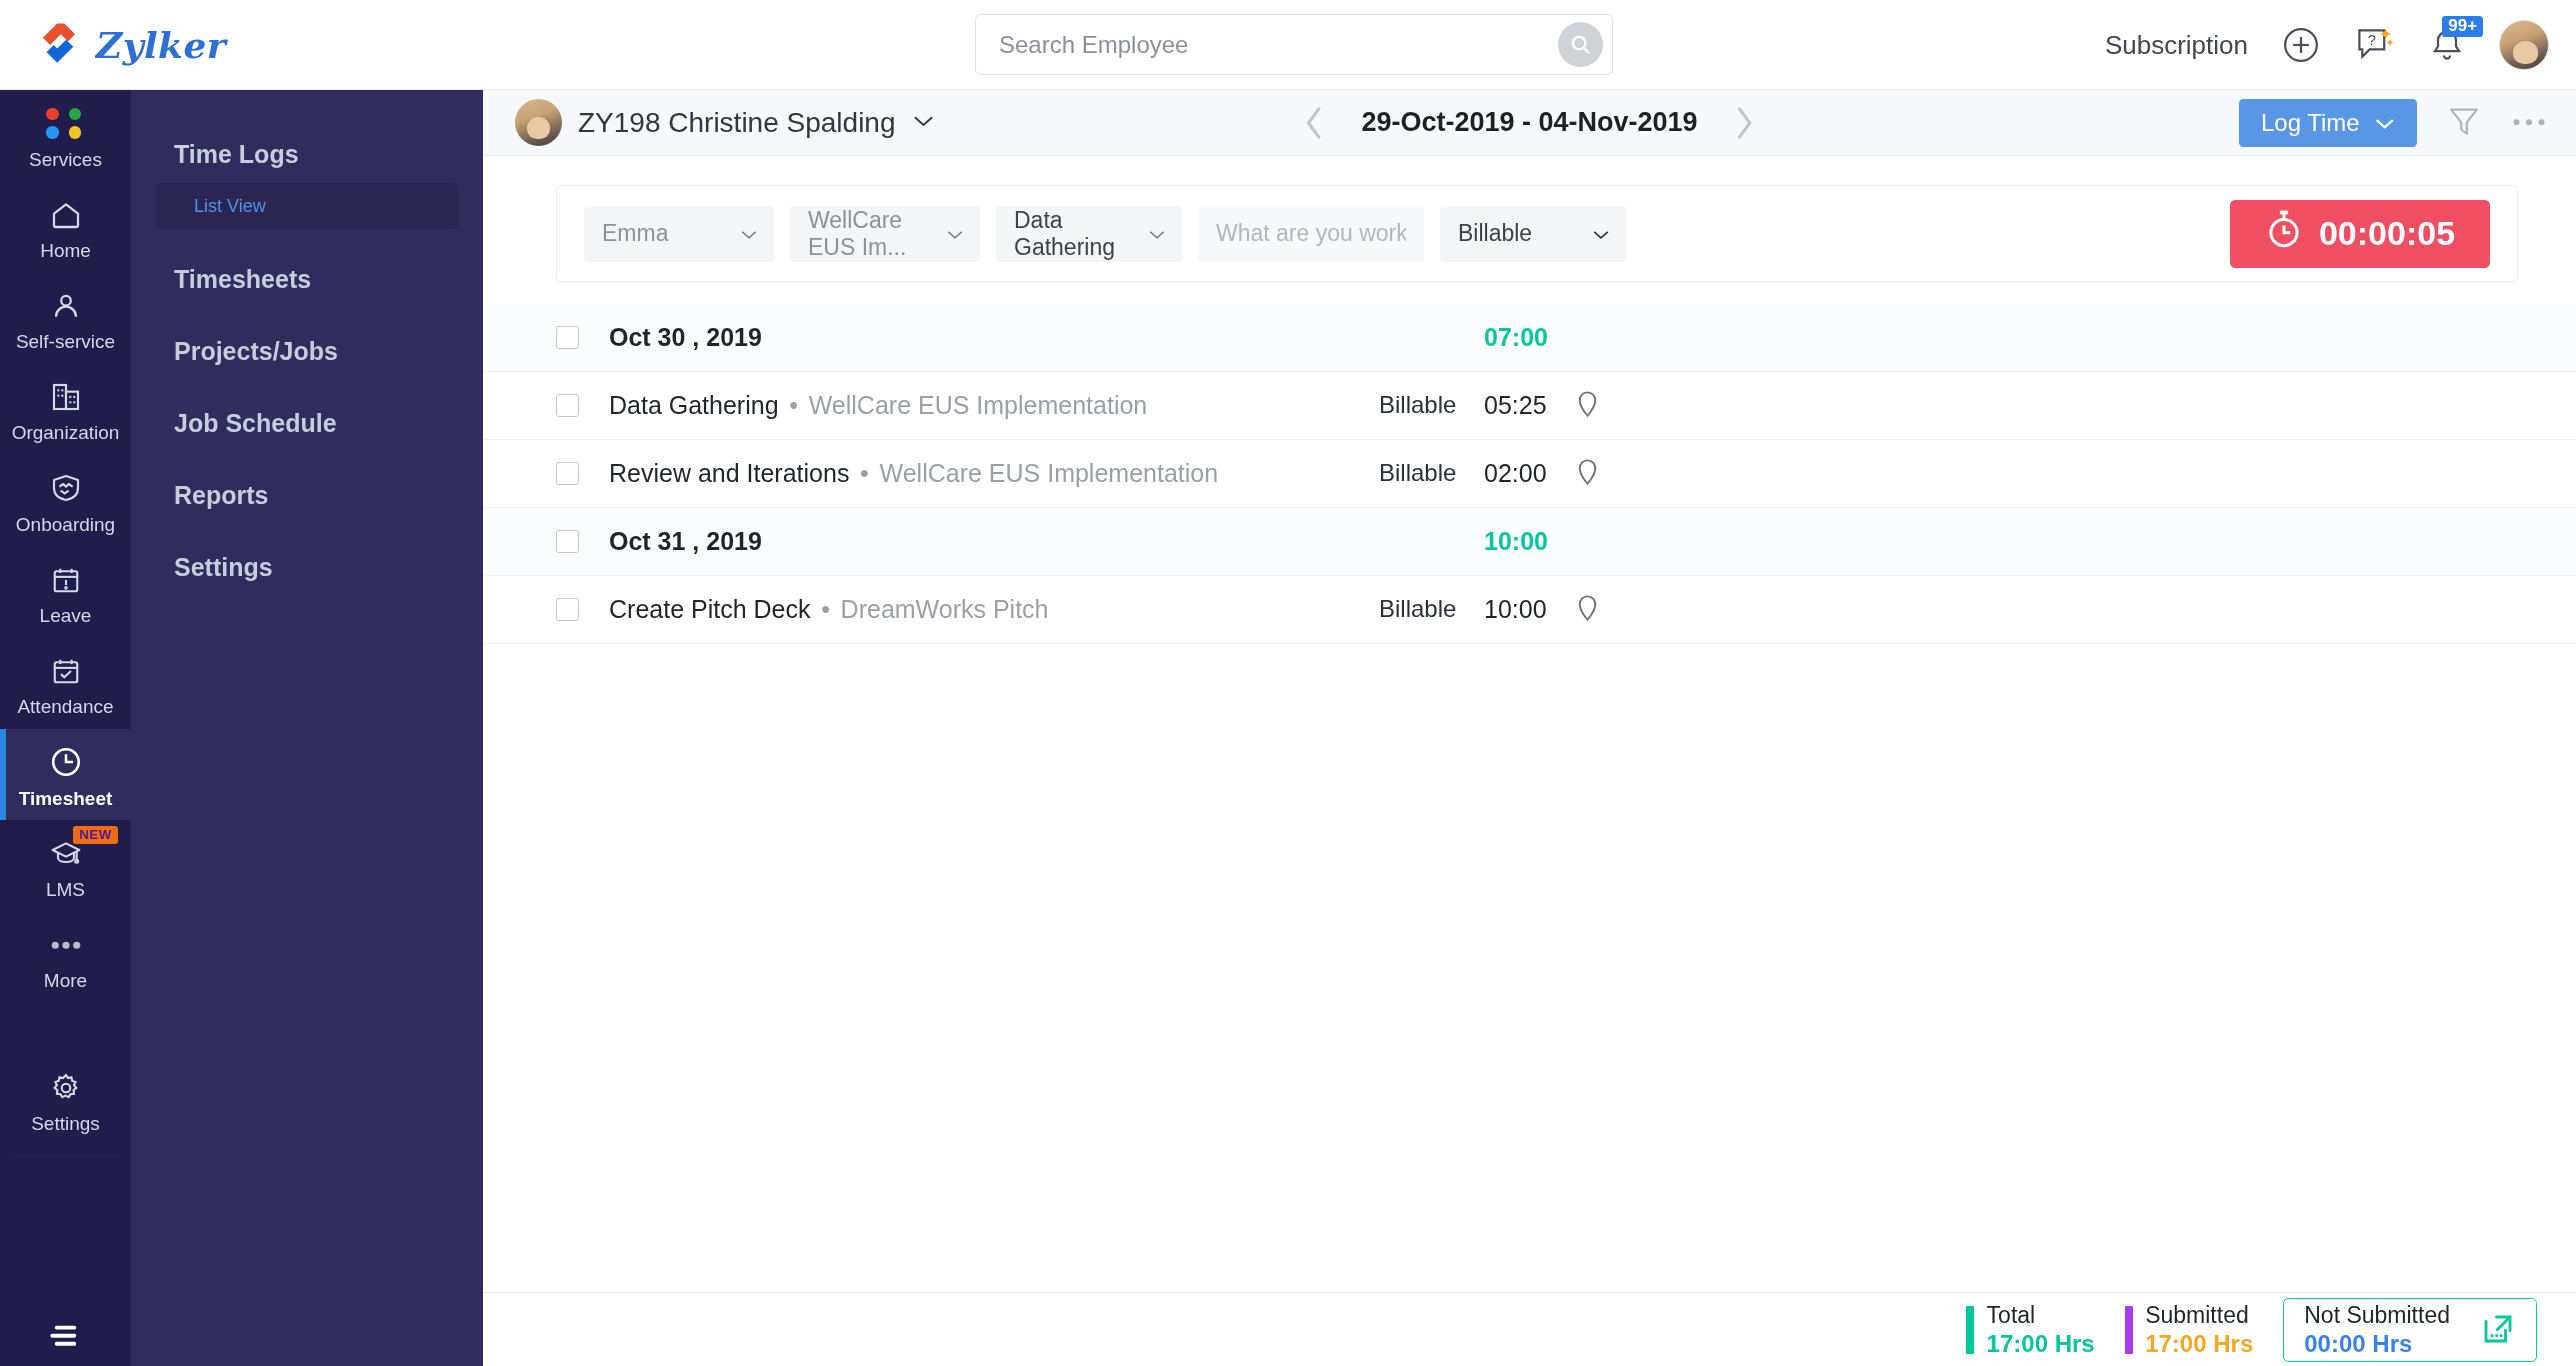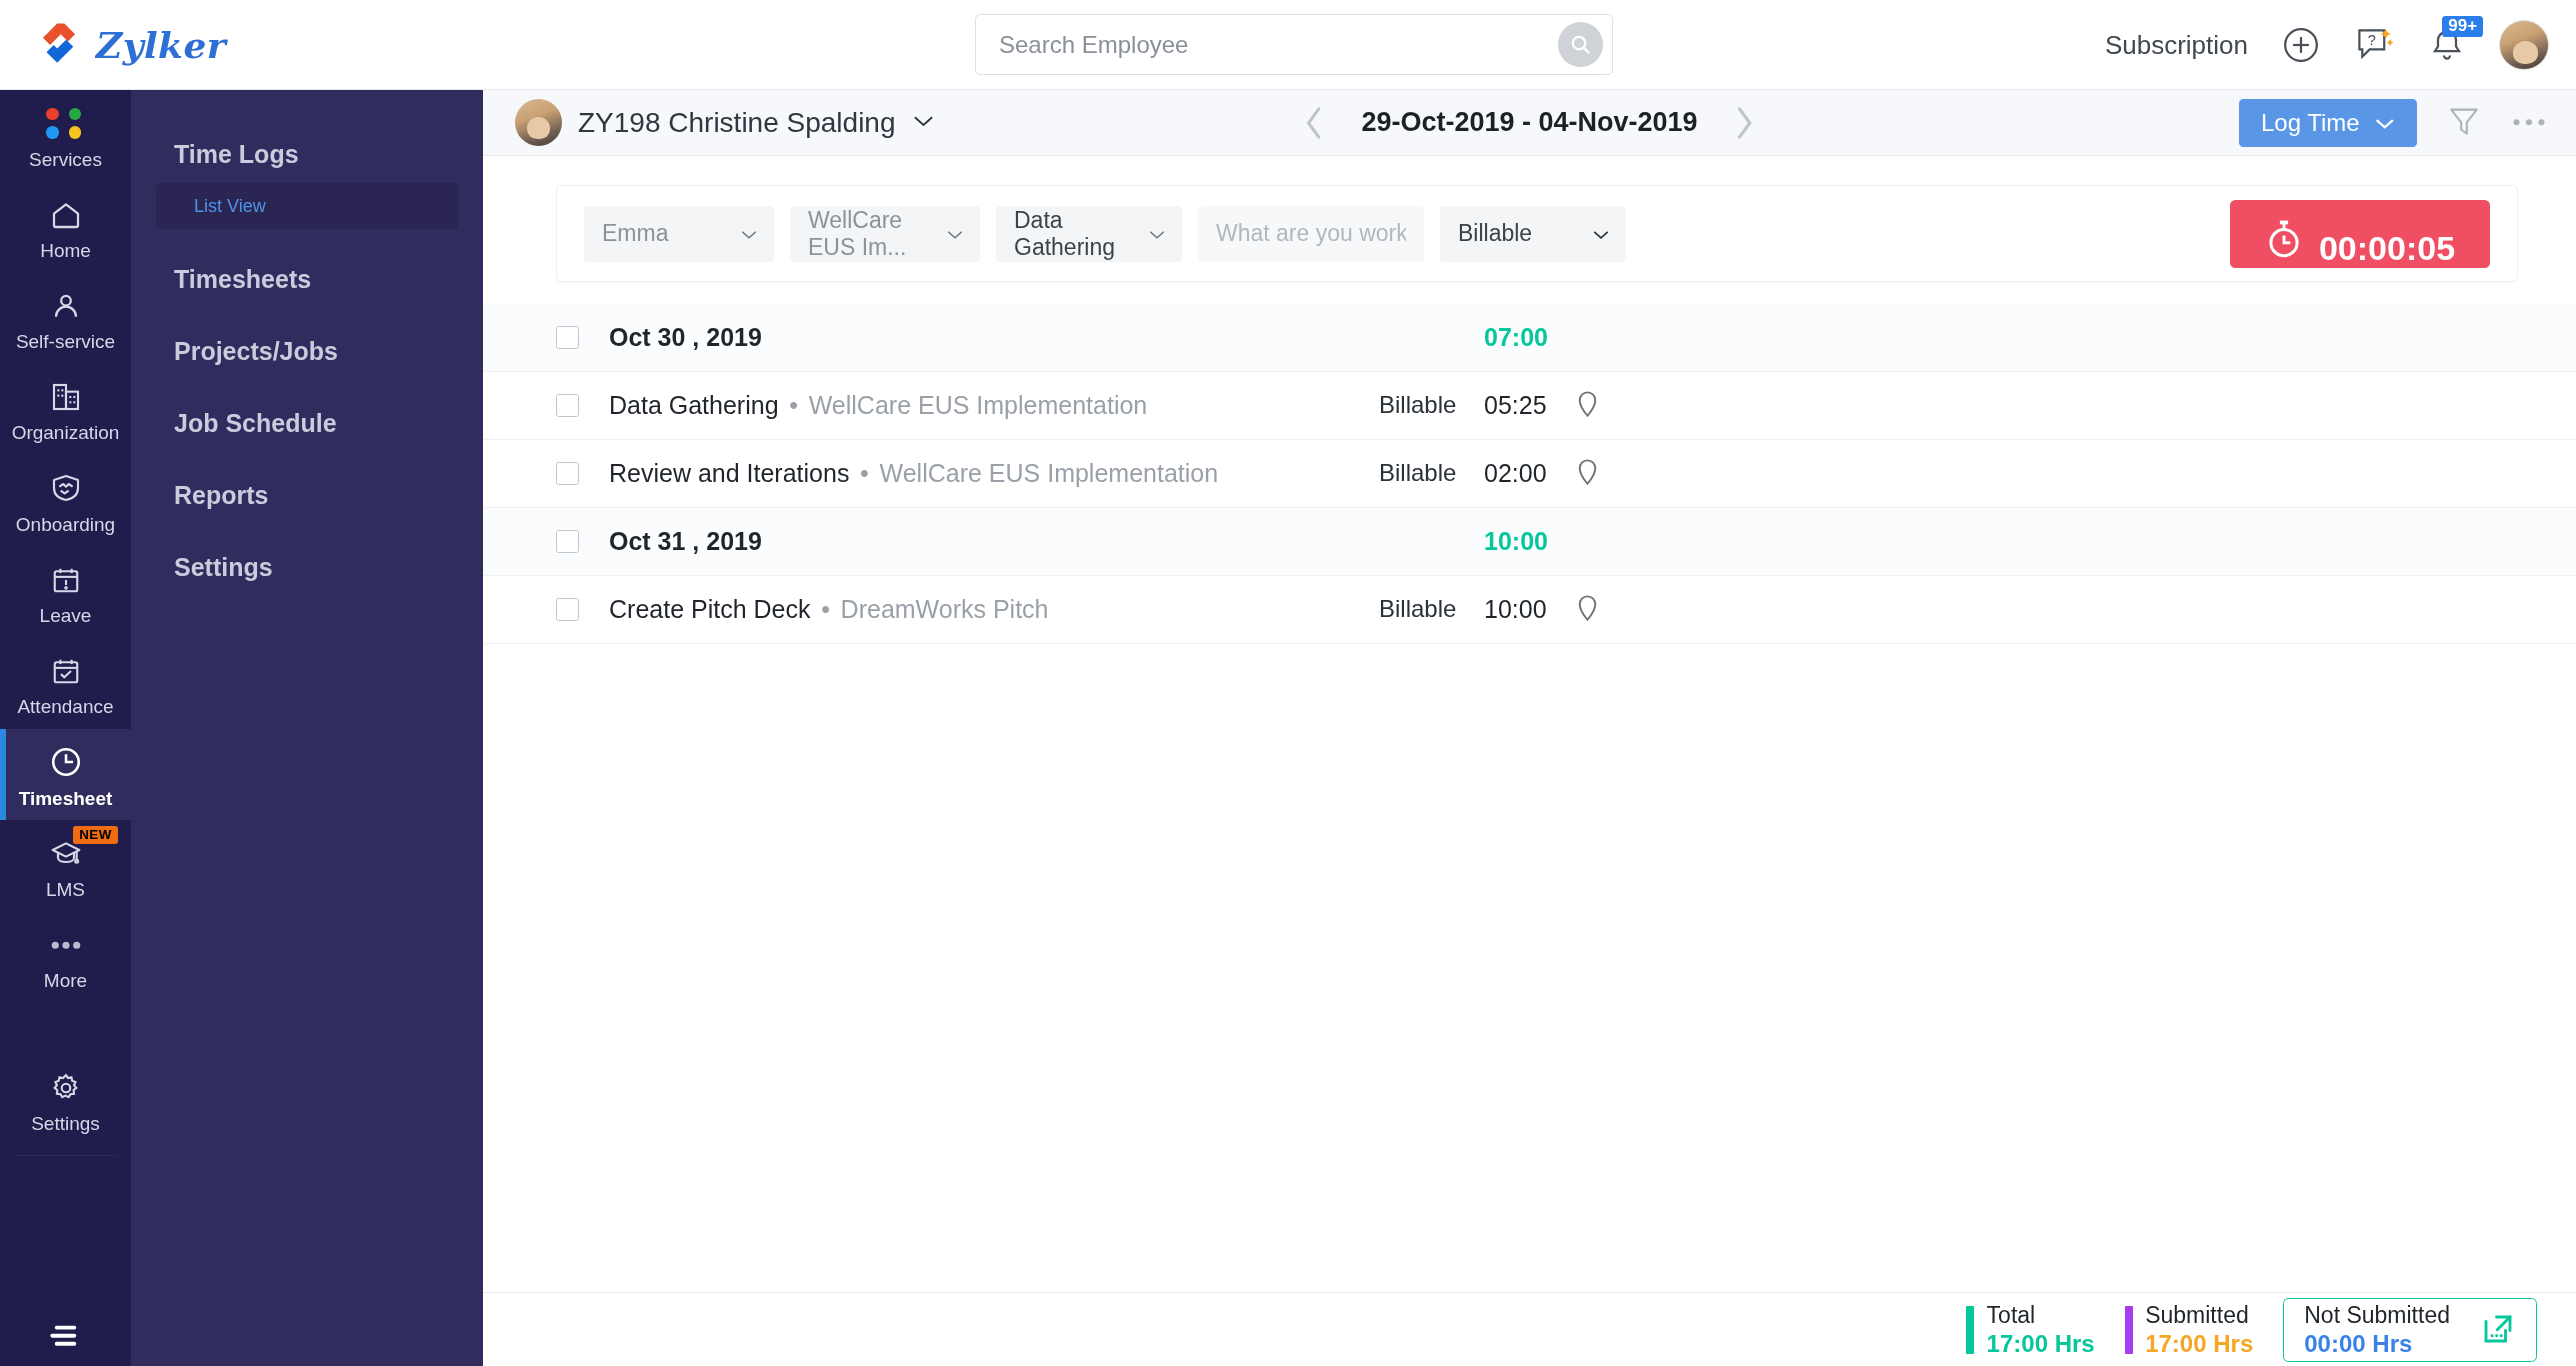--- a/index.html
+++ b/index.html
@@ -71,21 +71,21 @@
   }
   .rail-item.active { background: #312c5e; }
   .rail-item.active::before {
     content: ""; position: absolute; left: 0; top: 0; width: 6.3px; height: 100%;
     background: #2b88e0;
   }
   .rail-item .ri-ico { height: 38px; display: flex; align-items: center; justify-content: center; }
   .rail-item .ri-label { font-size: 19px; margin-top: 6.3px; color: #d5d8e6; }
   .rail-item.active .ri-label { color: #ffffff; font-weight: bold; }
   .new-badge {
-    position: absolute; top: 5.4px; left: 73px; background: #ef6c12; color: #000000;
+    position: absolute; top: 5.4px; left: 73px; background: #ef6c12; color: #4c1d95;
     font-size: 13.4px; font-weight: bold; border-radius: 2.7px; padding: 1.8px 6.3px;
     letter-spacing: 0.4px;
   }
   .rail-sep { height:0.9px; background:#2c2758; margin: 9px 14.3px 0; }
   .hamburger {
     position: absolute; bottom: 18px; left: 0; width: 131px;
     display: flex; align-items: center; justify-content: center; cursor: pointer;
   }
   .services-dots { display: grid; grid-template-columns: 16px 16px; gap: 6.3px; }
   .services-dots i { width: 12.5px; height: 12.5px; border-radius: 50%; display: block; }
@@ -166,21 +166,21 @@
   .tsel.w3 { width: 186px; }
   .tsel.w5 { width: 186px; }
   .tinput {
     height: 56px; background: #f7f8f9; border: none; border-radius: 3.6px;
     width: 226px; padding: 0 18px; font-size: 23px; color: #3b424a;
     font-family: "Liberation Sans", sans-serif; outline: none;
   }
   .tinput::placeholder { color: #b2b7bd; }
   .timer-btn {
     margin-left: auto; background: #ef4e63; color: #fff; border-radius: 5.4px;
-    height: 68px; width: 260px; display: flex; align-items: flex-end;
+    height: 68px; width: 260px; display: flex; align-items: center;
     justify-content: center; gap: 16px; font-size: 34px; font-weight: bold;
     cursor: pointer; border: none; font-family: "Liberation Sans", sans-serif;
   }
 
   
   .list { margin-top: 21.5px; }
   .row {
     display: flex; align-items: center; height: 68px; padding: 0 0 0 73px;
     border-bottom: 0.9px solid #eef0f2; position: relative;
   }

